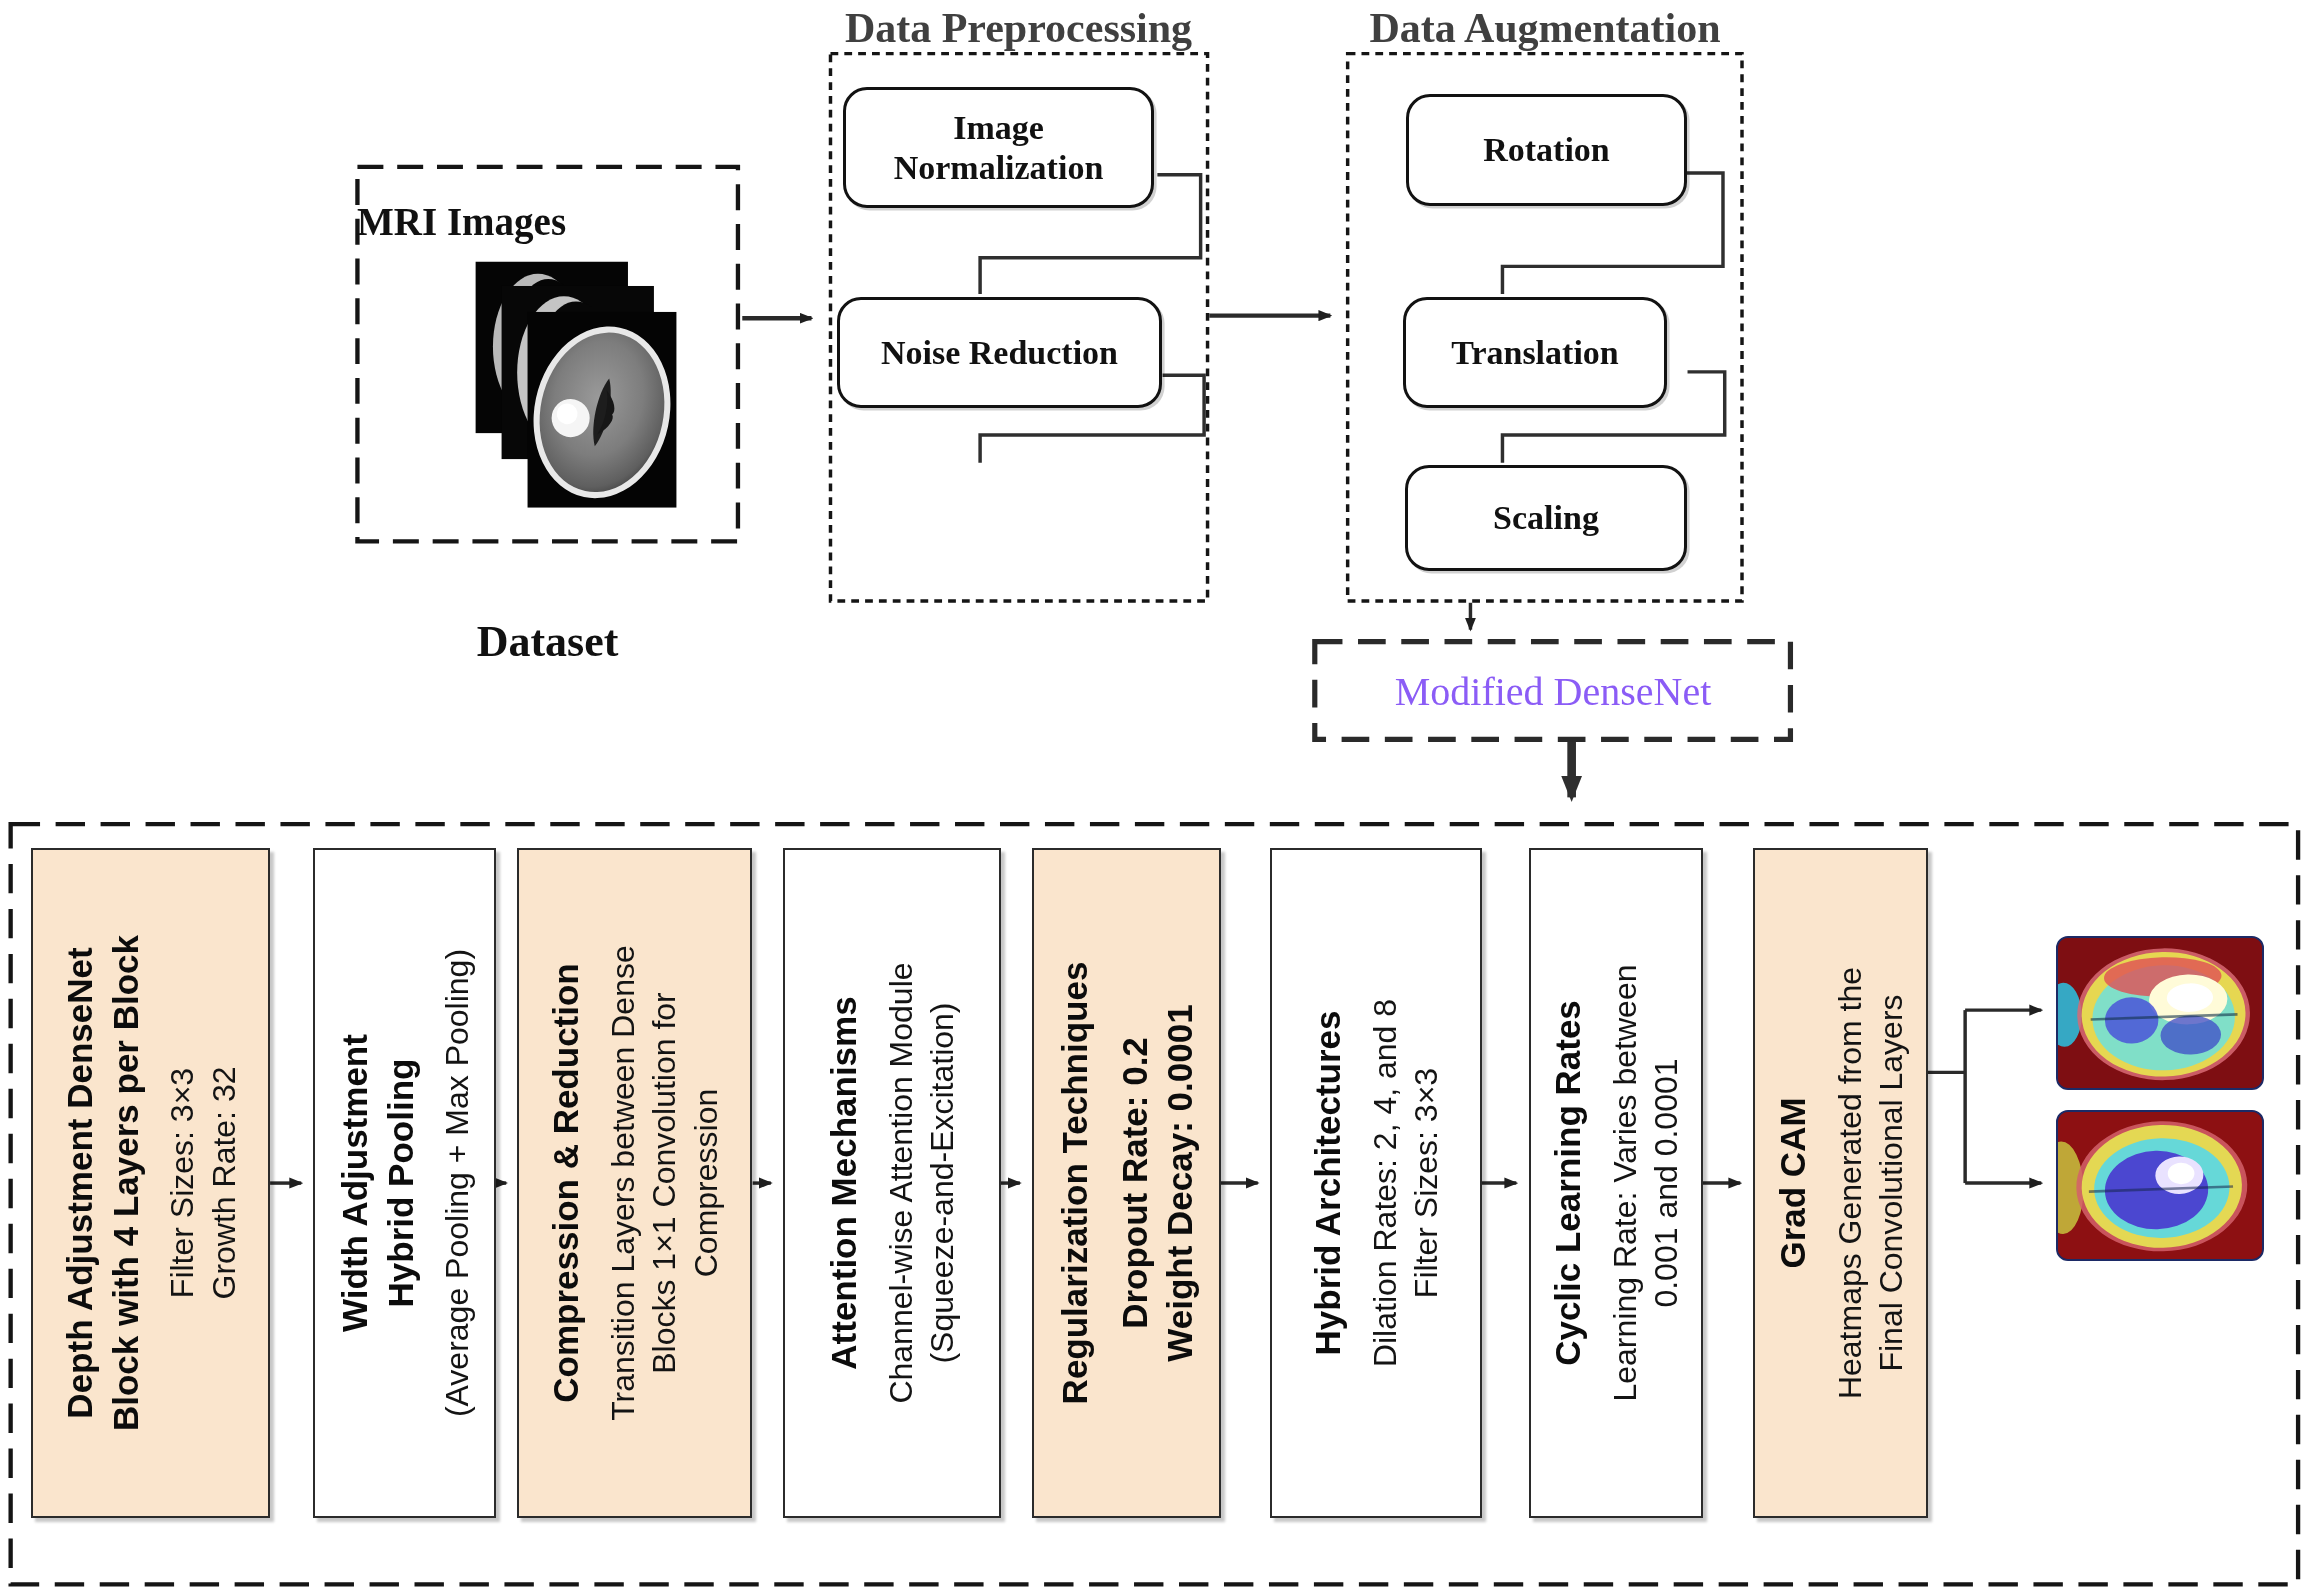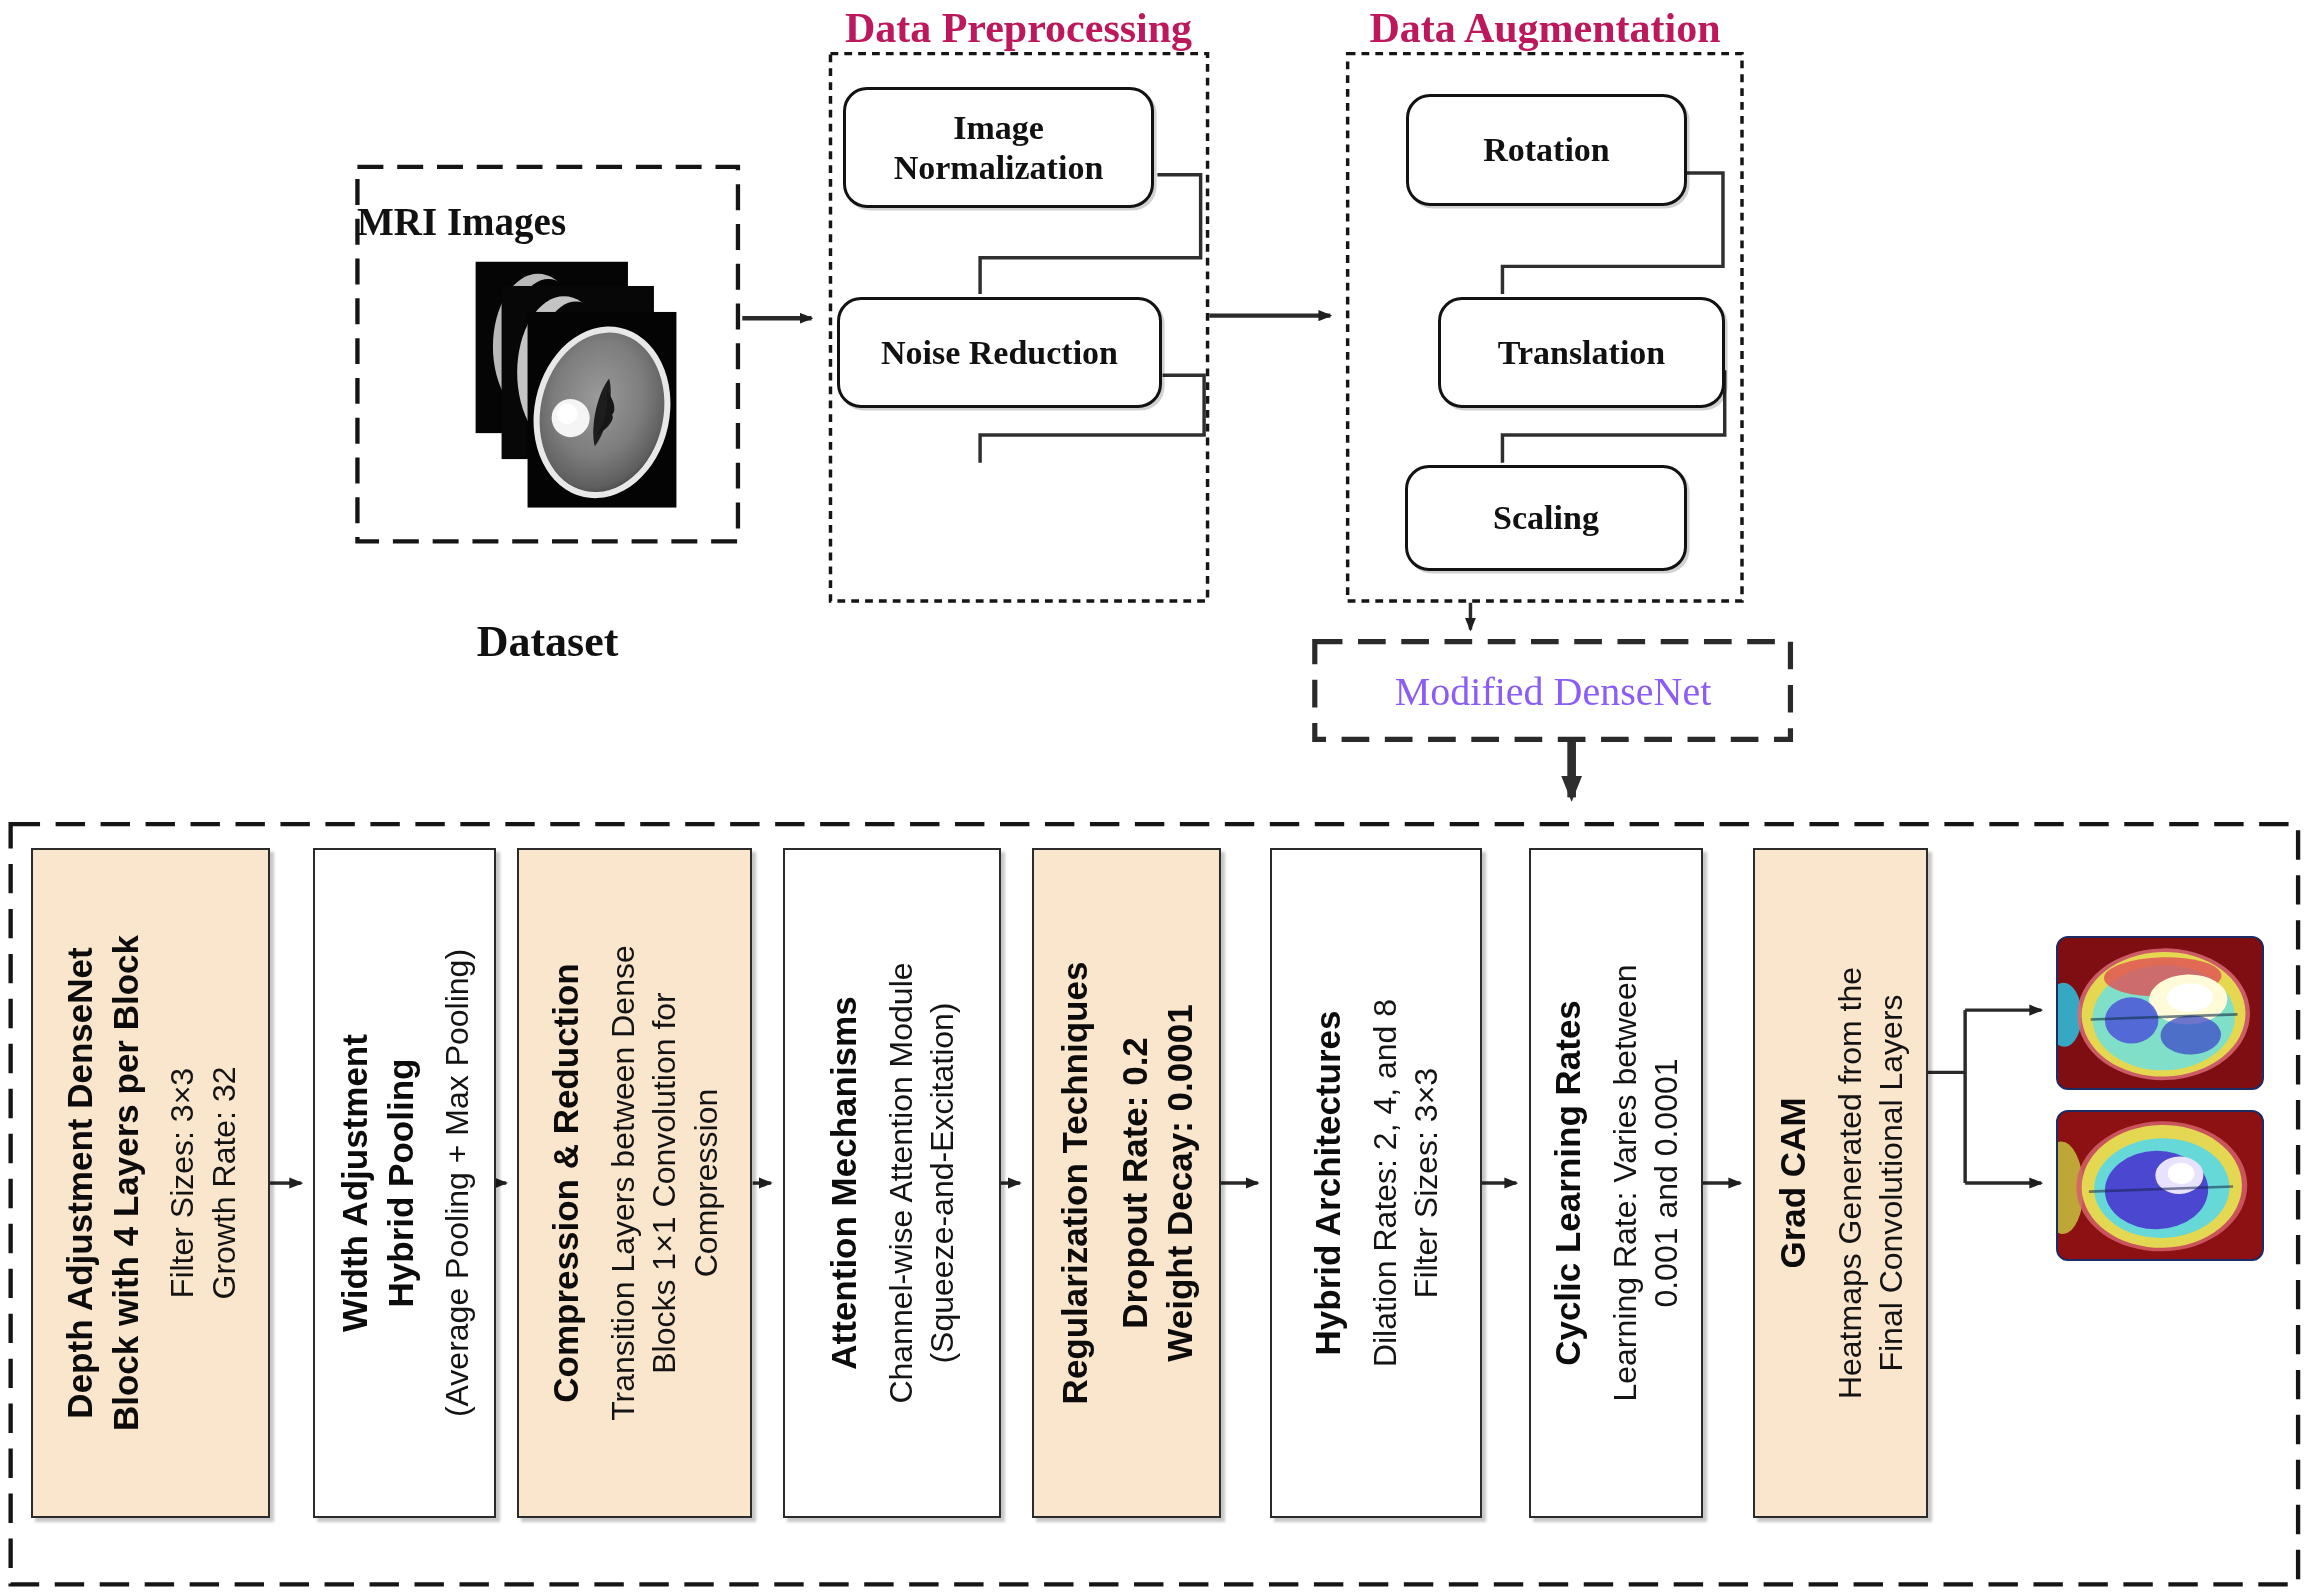--- a/index.html
+++ b/index.html
@@ -1,20 +1,20 @@
 <!DOCTYPE html>
 <html style="font-size:14px"><head>
 <meta charset="utf-8">
 <style>
   html,body{margin:0;padding:0;background:#ffffff;}
   #canvas{position:relative;width:2307px;height:1593px;background:#ffffff;overflow:hidden;
           font-family:"Liberation Serif", serif;color:#111;}
   #overlay{position:absolute;left:0;top:0;width:2307px;height:1593px;pointer-events:none;}
 
-  .sec-title{position:absolute;text-align:center;font-weight:bold;font-size:42px;color:#be185d;}
+  .sec-title{position:absolute;text-align:center;font-weight:bold;font-size:42px;color:#404040;}
   .step{position:absolute;display:flex;align-items:center;justify-content:center;text-align:center;
         background:#fff;border:3.5px solid #121212;border-radius:24px;
         font-weight:bold;font-size:34px;line-height:1.15;padding:3.5px 8.7px;box-sizing:border-box;
         box-shadow:2.6px 2.6px 0 rgba(0,0,0,0.18);}
   .mri-label{position:absolute;left:357px;top:199px;width:381px;
              font-weight:bold;font-size:39px;}
   .caption{position:absolute;left:357px;top:616px;width:381px;text-align:center;
            font-weight:bold;font-size:44px;}
   .densenet{position:absolute;left:1315px;top:642px;width:476px;height:98px;display:flex;
             align-items:center;justify-content:center;font-weight:normal;font-size:40px;color:#8b5cf6;}
@@ -113,21 +113,21 @@
       </g>
     </svg>
   </div>
 
   <div class="caption">Dataset</div>
 
   <div class="step" style="left:843px;top:87px;width:311px;height:121px;">Image Normalization</div>
   <div class="step" style="left:837px;top:297px;width:325px;height:111px;">Noise Reduction</div>
 
   <div class="step" style="left:1406px;top:94px;width:281px;height:112px;">Rotation</div>
-  <div class="step" style="left:1438px;top:297px;width:287px;height:111px;">Translation</div>
+  <div class="step" style="left:1403px;top:297px;width:264px;height:111px;">Translation</div>
   <div class="step" style="left:1405px;top:465px;width:282px;height:106px;">Scaling</div>
 
   <div class="densenet">Modified DenseNet</div>
 
   <div class="pblock peach" style="left:31px;width:239px;">
     <div class="rot">
       <span class="bt">Depth Adjustment DenseNet</span>
       <span class="bt">Block with 4 Layers per Block</span>
       <span class="dt gap">Filter Sizes: 3×3</span>
       <span class="dt">Growth Rate: 32</span>

